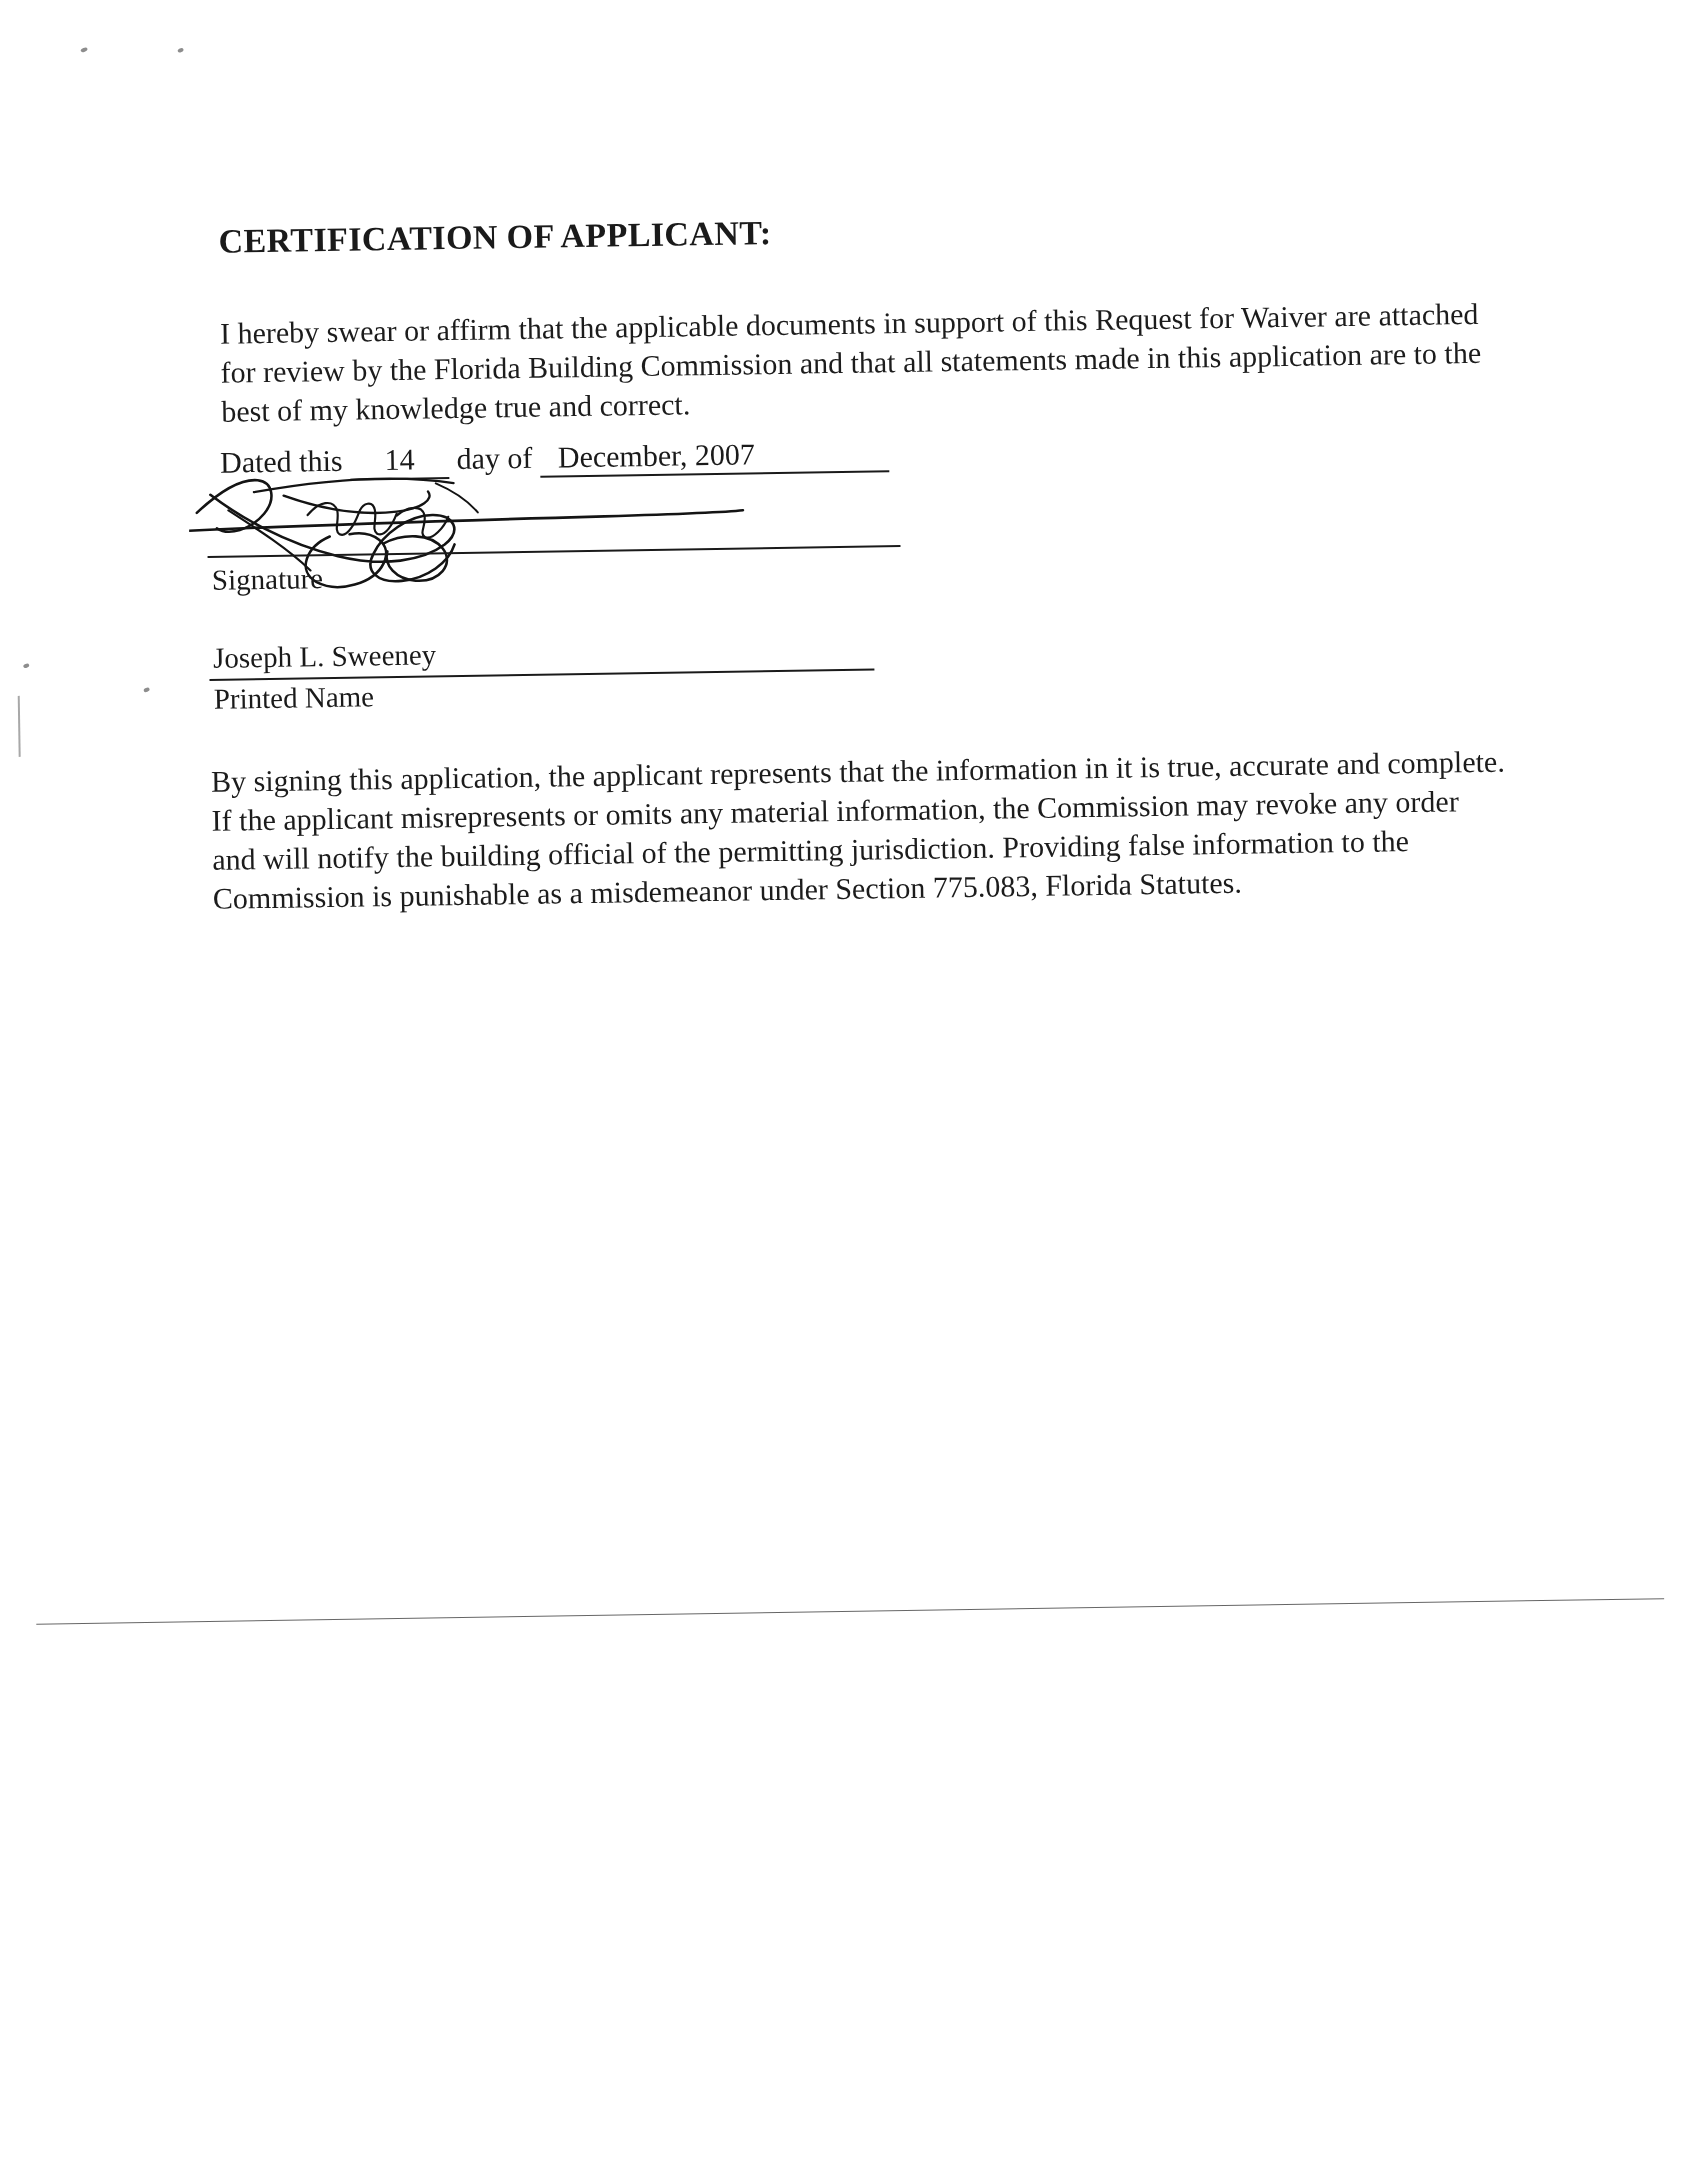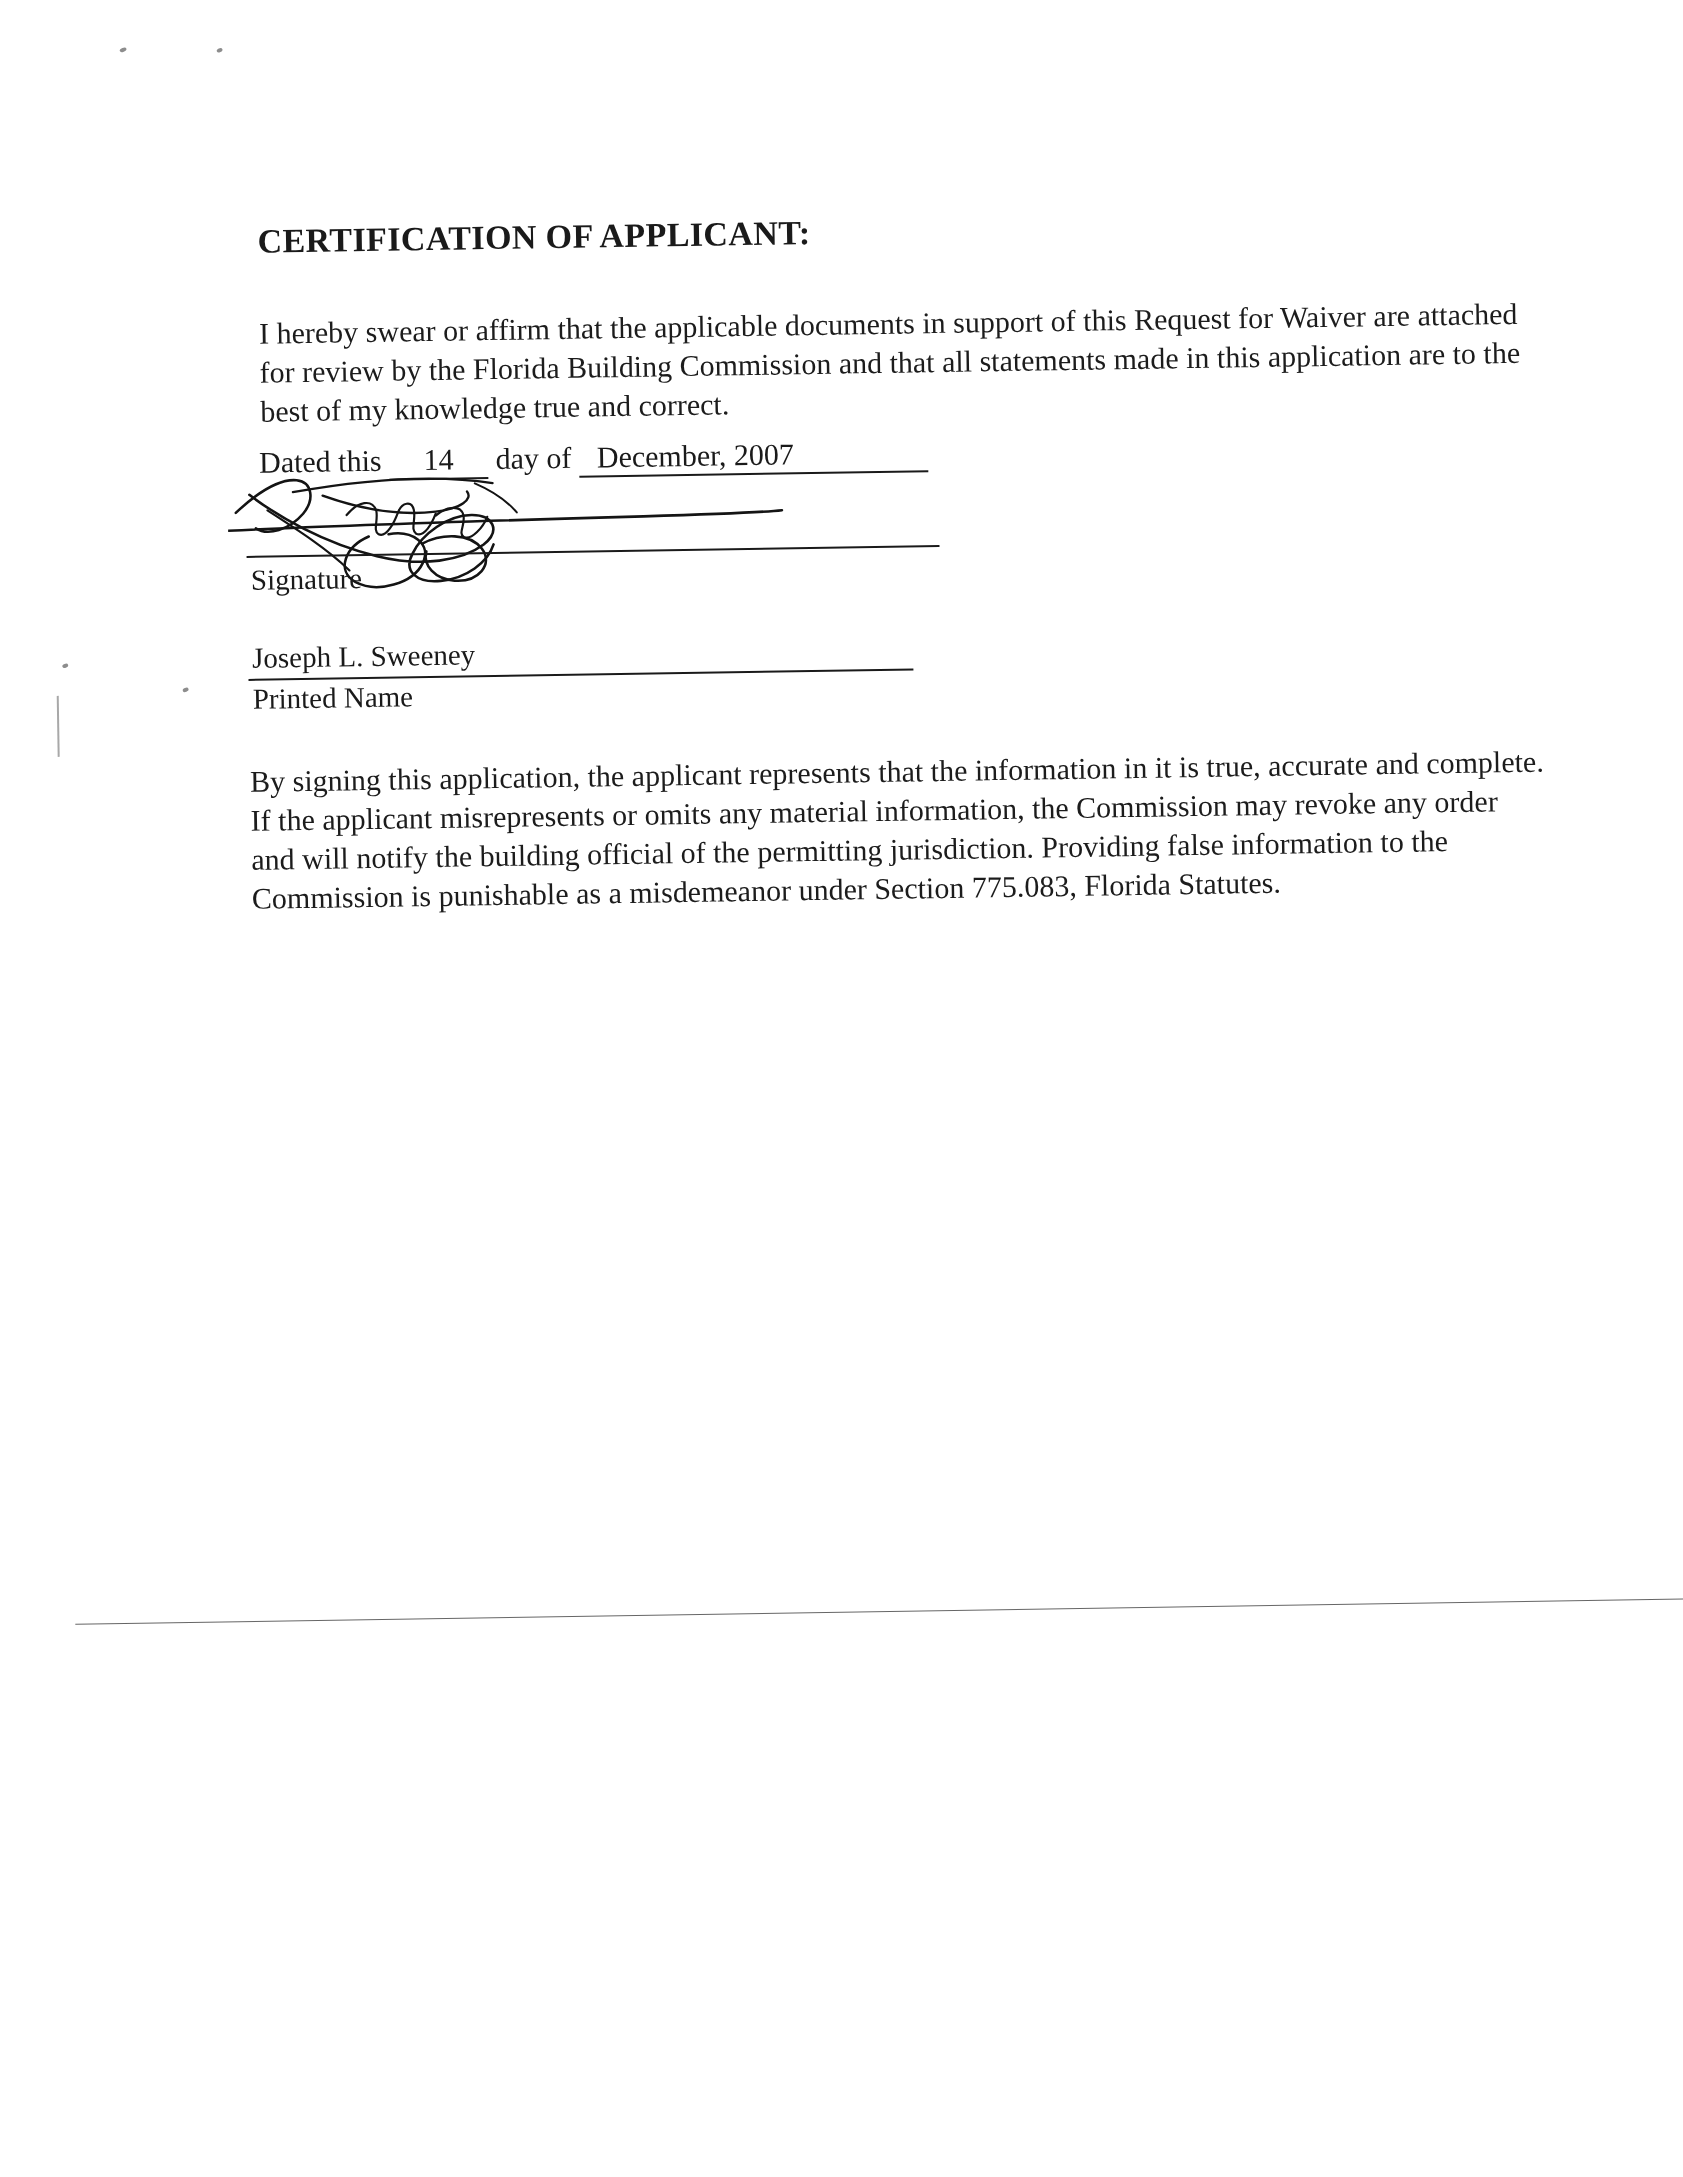--- a/index.html
+++ b/index.html
@@ -13,21 +13,20 @@
     position: relative;
     font-family: "Liberation Serif", serif;
     color: #1a1a1a;
     overflow: hidden;
   }
 
   
   .scan {
     position: absolute;
     inset: 0;
-    margin-left: 39px;
   }
 
   .content {
     position: absolute;
     left: 0;
     top: 0;
     width: 1683px;
     height: 2177px;
     transform: rotate(-0.9deg);
     transform-origin: 842px 1089px;

